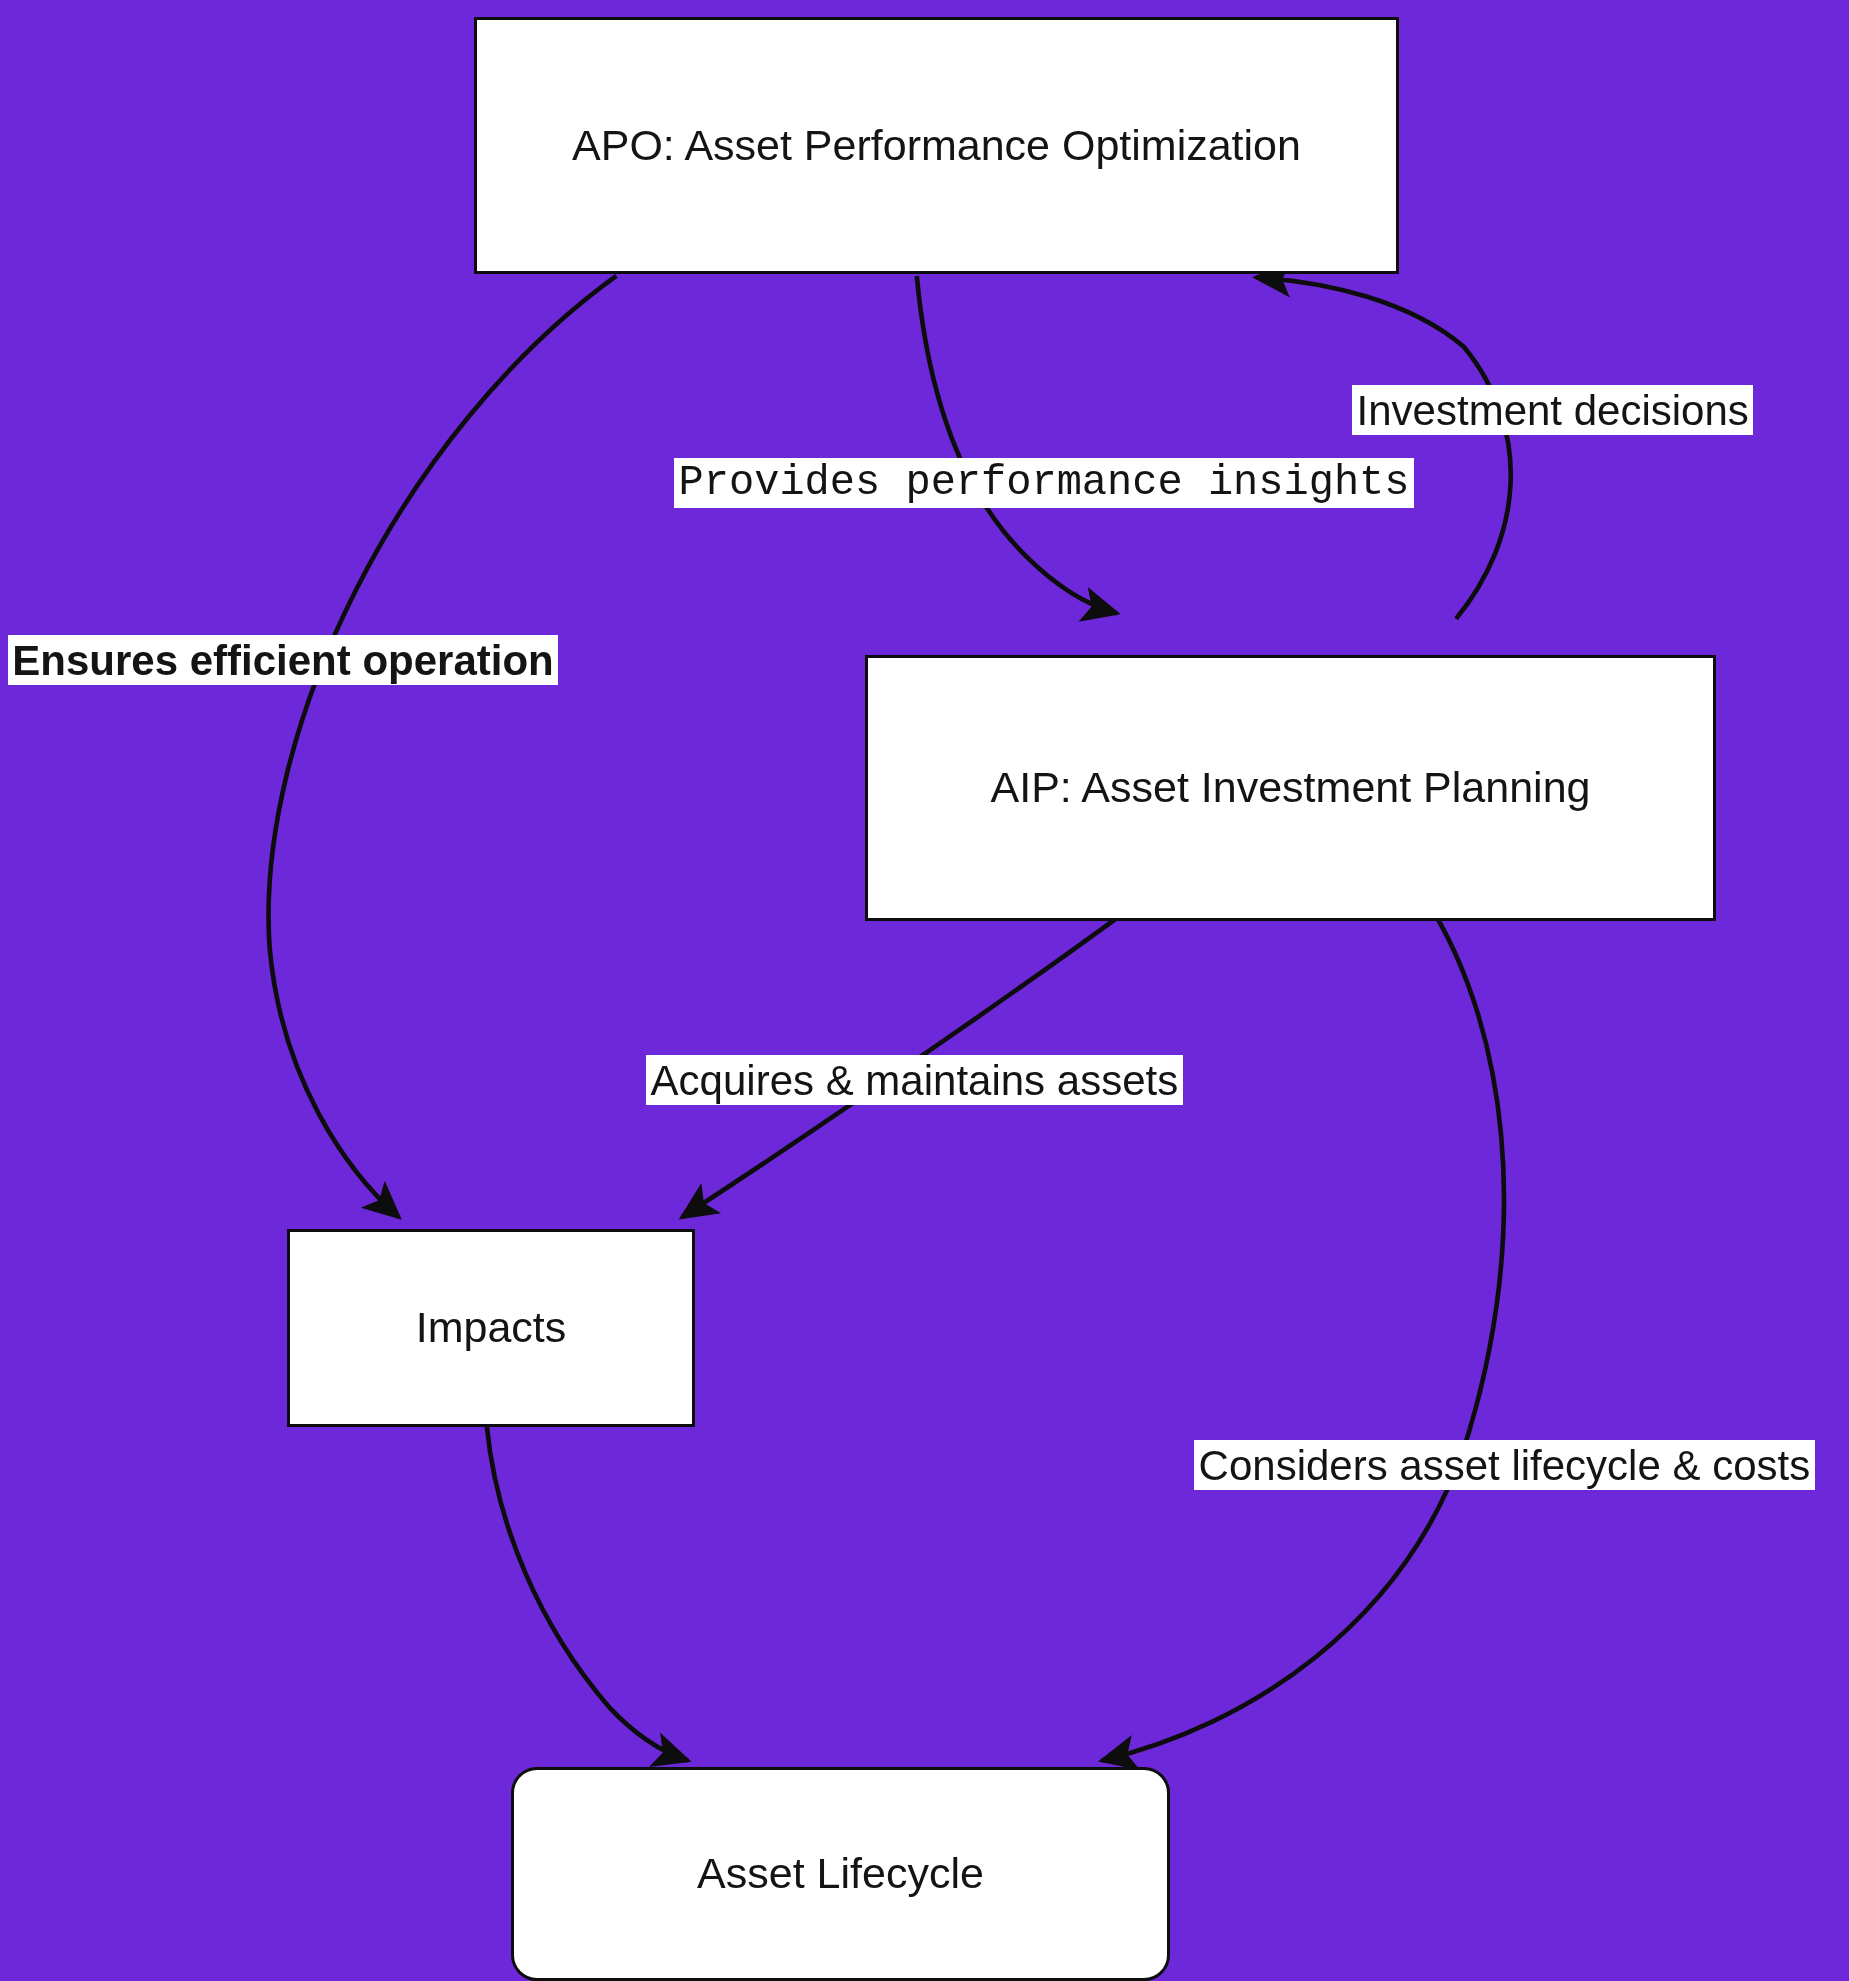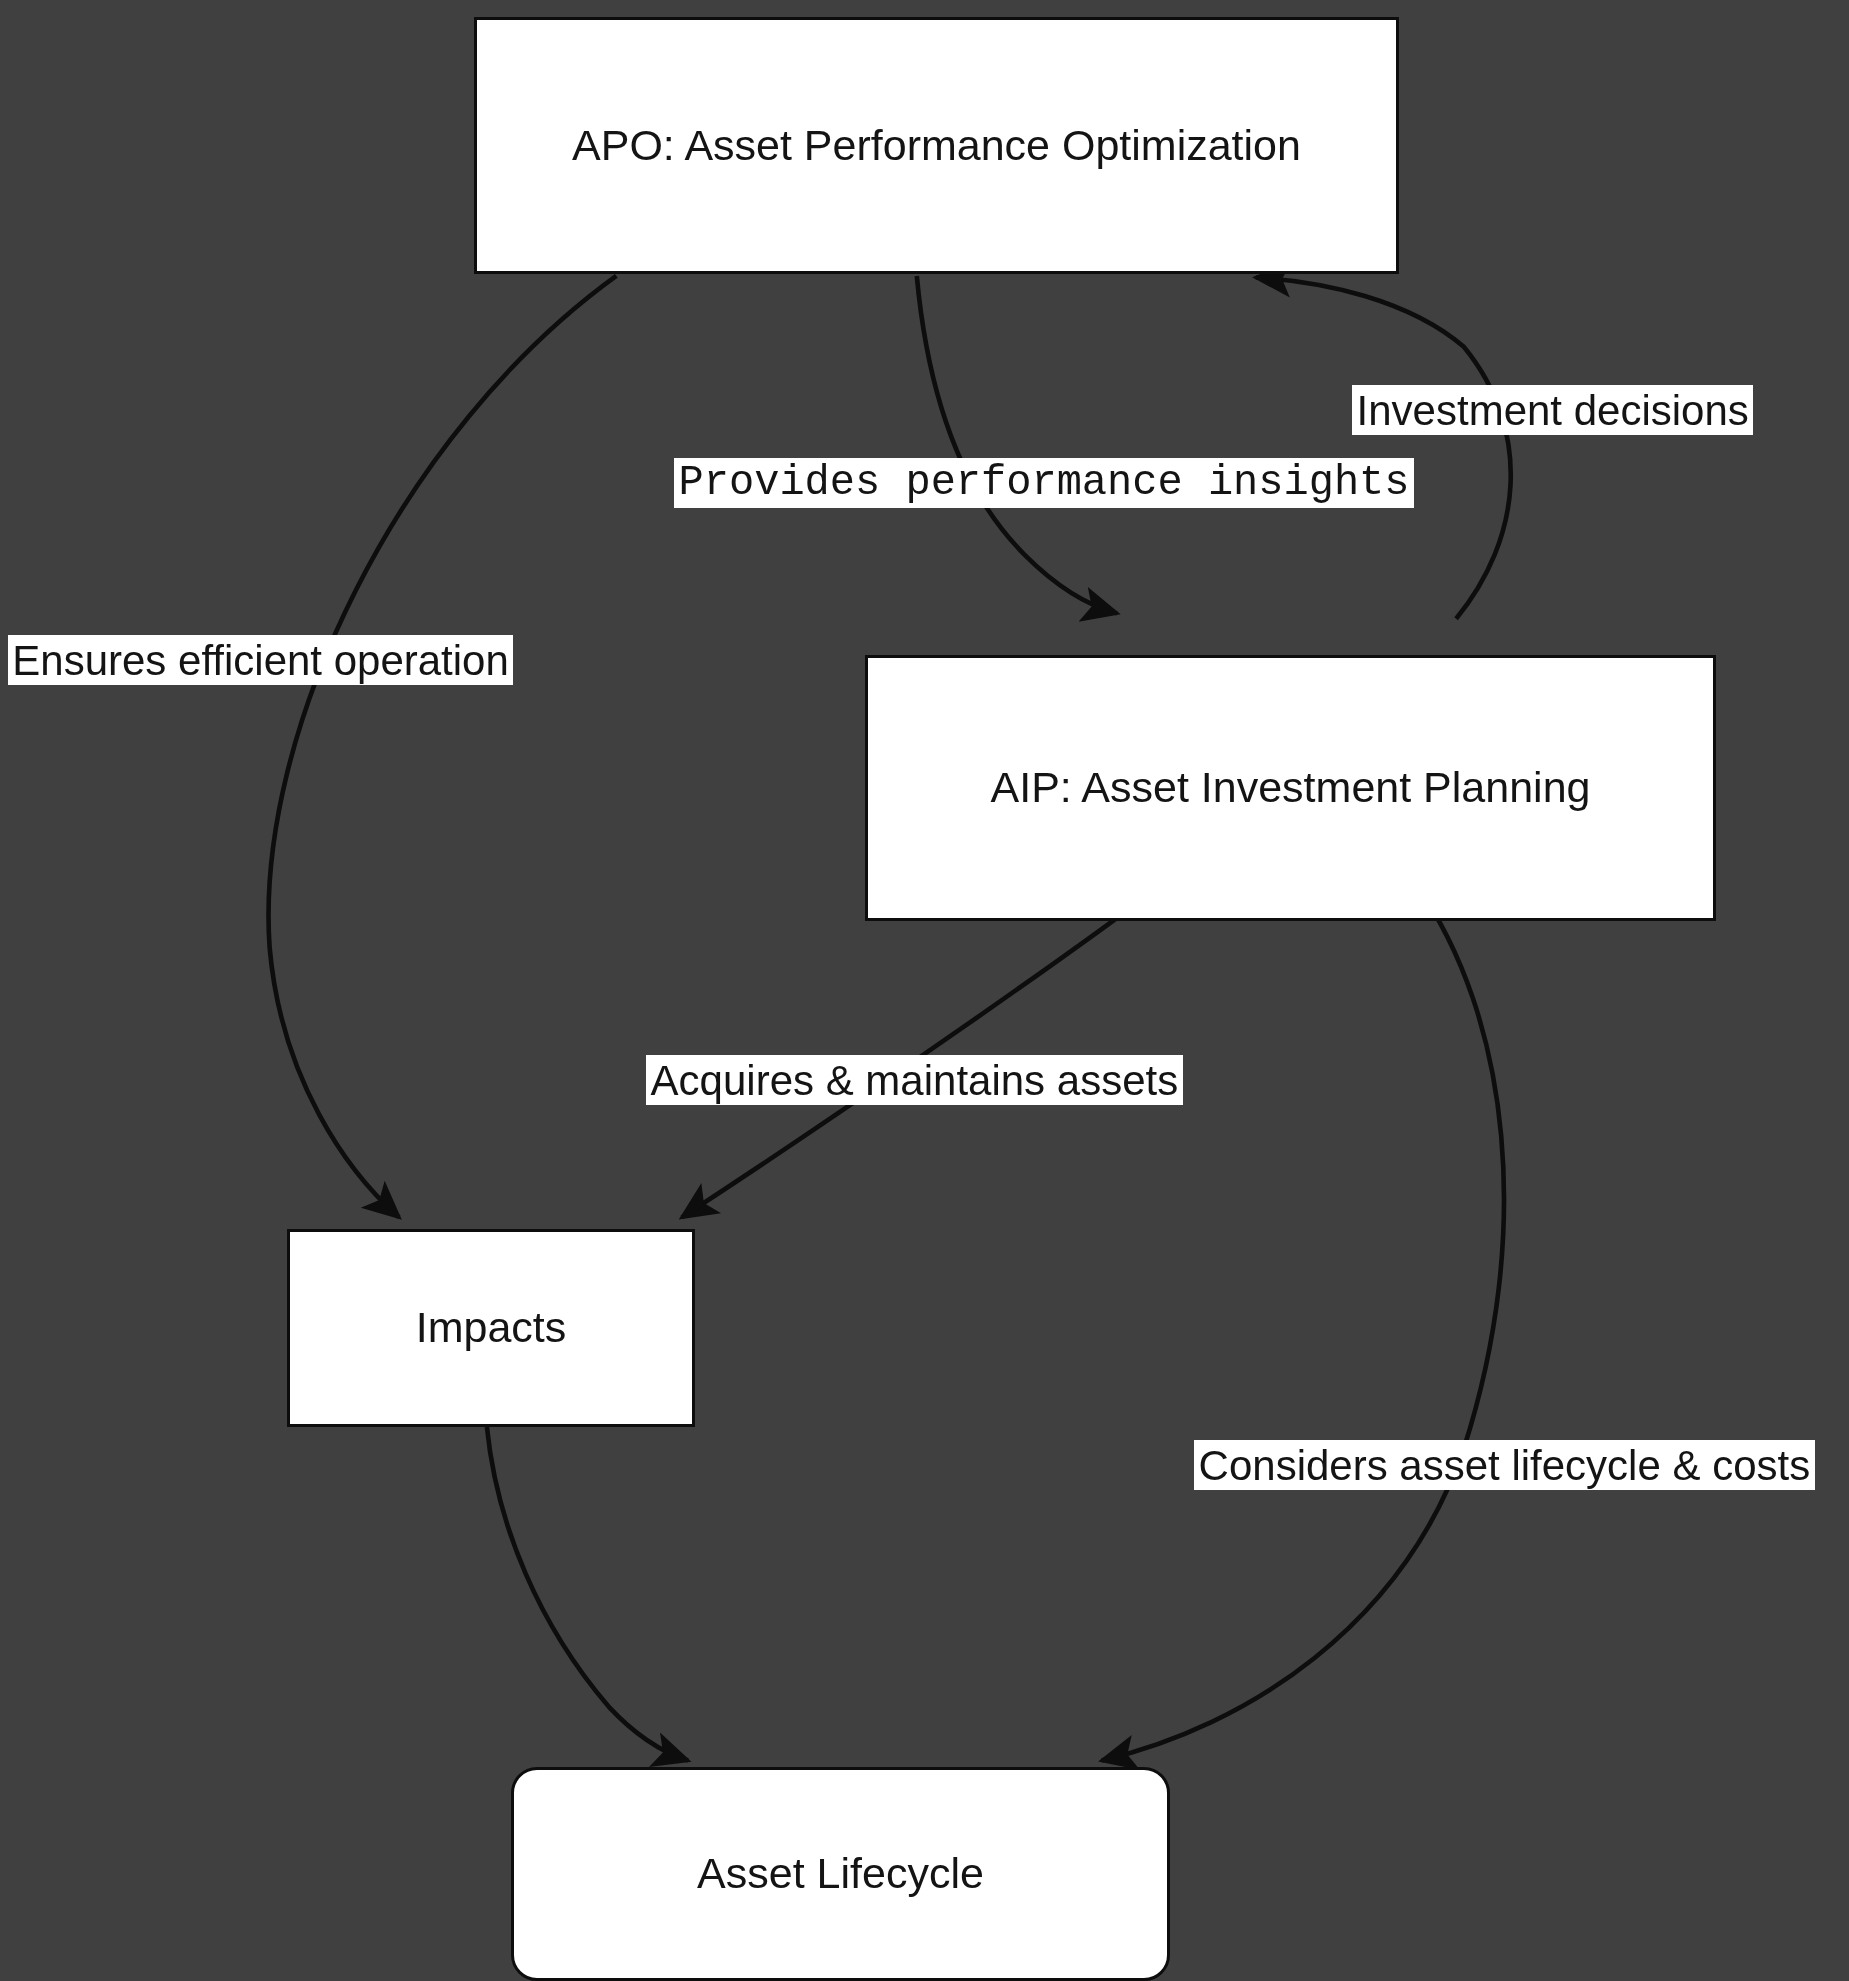--- a/index.html
+++ b/index.html
@@ -7,21 +7,21 @@
     padding: 0;
     background: #ffffff;
   }
   body {
     font-family: "Liberation Sans", sans-serif;
   }
   #diagram-root {
     position: relative;
     width: 1849px;
     height: 1981px;
-    background: #404040;
+    background: #6d28d9;
     overflow: hidden;
   }
   #diagram-svg {
     position: absolute;
     top: 0;
     left: 0;
     width: 1849px;
     height: 1981px;
   }
   .node-box {
@@ -86,21 +86,21 @@
   </div>
 
   <div class="node-box" style="left:287px; top:1229px; width:408px; height:198px;">
     <span class="node-label">Impacts</span>
   </div>
 
   <div class="node-box" style="left:511px; top:1767px; width:659px; height:214px;border-radius:26px;">
     <span class="node-label">Asset Lifecycle</span>
   </div>
 
-  <div class="edge-label" style="left:7.7px; top:635px;">Ensures efficient operation</div>
+  <div class="edge-label" style="left:7.7px; top:635px;font-weight:bold;">Ensures efficient operation</div>
 
   <div class="edge-label" style="left:674px; top:458px;font-family:Liberation Mono, monospace;">Provides performance insights</div>
 
   <div class="edge-label" style="left:1352px; top:385px;text-align:right;">Investment decisions</div>
 
   <div class="edge-label" style="left:646px; top:1055px;">Acquires &amp; maintains assets</div>
 
   <div class="edge-label" style="left:1194px; top:1440px;">Considers asset lifecycle &amp; costs</div>
 
 

